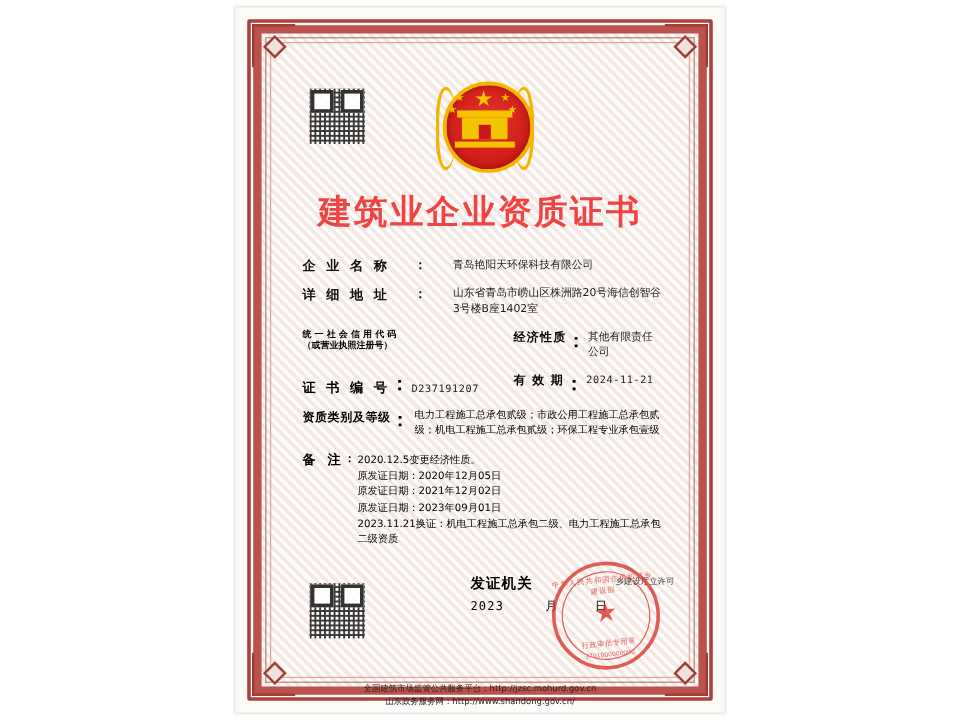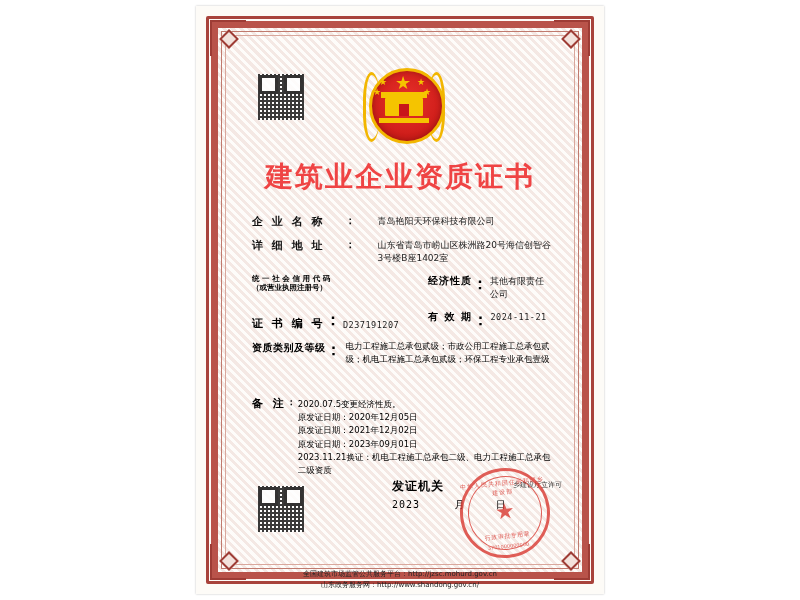--- a/index.html
+++ b/index.html
@@ -257,21 +257,21 @@
     flex: 1 1 auto;
     font-size: 8.5px;
     line-height: 1.5;
     padding-left: 2px;
   }
 
   
   .remarks {
     position: absolute;
     left: 56px;
-    top: 390px;
+    top: 370px;
     width: 300px;
     display: flex;
     align-items: flex-start;
     font-size: 9px;
   }
   .remarks .rlbl {
     flex: 0 0 auto;
     font-weight: bold;
     font-size: 11px;
     letter-spacing: 3px;
@@ -451,38 +451,38 @@
         </div>
       </div>
 
       <div class="row2col">
         <div class="col-a">
           <span class="lbl">证 书 编 号</span>
           <span class="colon">：</span>
           <span class="val mono">D237191207</span>
         </div>
         <div class="col-b">
-          <span class="lbl" style="font-size:10px;letter-spacing:1.5px;">有 效 期</span>
+          <span class="lbl" style="font-size:10px;letter-spacing:1.5px;font-family:Liberation Serif, serif;">有 效 期</span>
           <span class="colon">：</span>
           <span class="val mono">2024-11-21</span>
         </div>
       </div>
 
       <div class="qual-row">
         <span class="qual-lbl">资质类别及等级</span>
         <span class="colon">：</span>
         <span class="qual-val">电力工程施工总承包贰级；市政公用工程施工总承包贰级；机电工程施工总承包贰级；环保工程专业承包壹级</span>
       </div>
     </div>
 
     <div class="remarks">
       <span class="rlbl">备 注</span>
       <span class="colon">：</span>
       <span class="rval">
-        <span>2020.07.5变更经济性质。</span><br>
+        <span>2020.12.5变更经济性质。</span><br>
         <span>原发证日期：2020年12月05日</span><br>
         <span>原发证日期：2021年12月02日</span><br>
         <span>原发证日期：2023年09月01日</span><br>
         <span>2023.11.21换证：机电工程施工总承包二级、电力工程施工总承包二级资质</span>
       </span>
     </div>
 
     <div class="issuer">发证机关</div>
     <div class="issuer-note">乡建设厅立许可</div>
 

